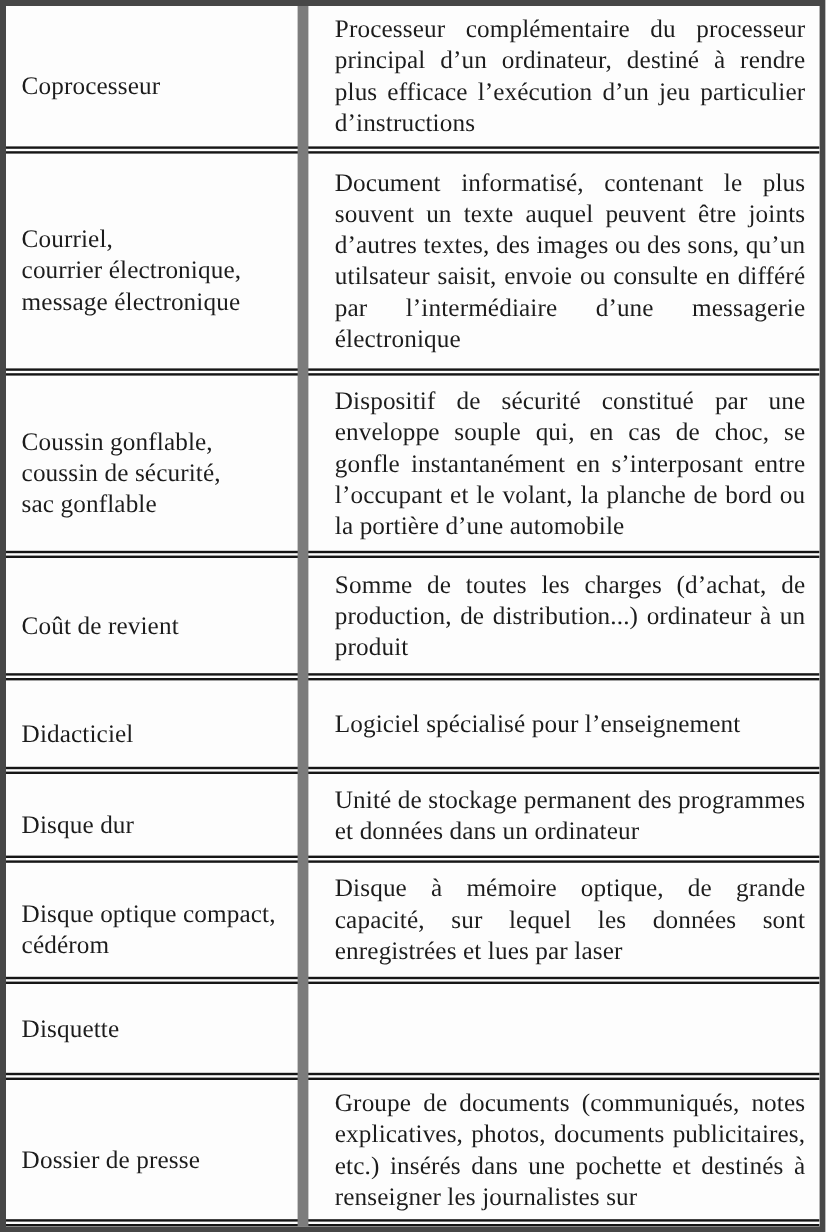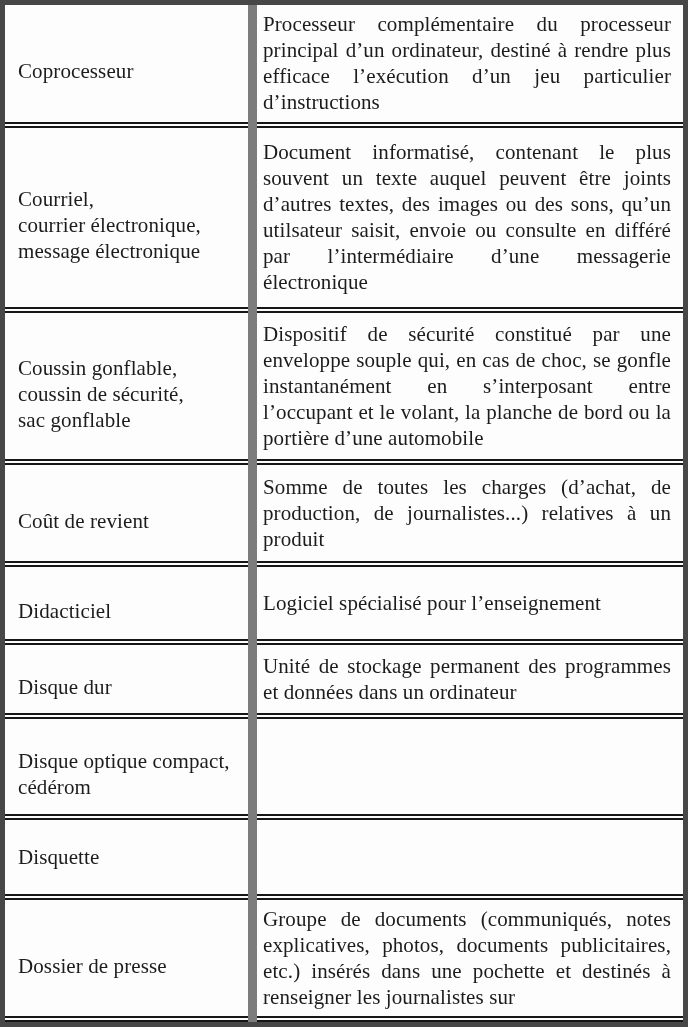--- a/index.html
+++ b/index.html
@@ -40,21 +40,21 @@
     letter-spacing: 0.1px;
   }
   .cell.term {
     width: 220px;
     padding: 24px 10px 8px 13px;
     flex: 0 0 auto;
   }
   .cell.spacer { width: 9px; flex: 0 0 auto; padding: 0; }
   .cell.def {
     flex: 1 1 auto;
-    padding: 8px 12px 8px 6px;
+    padding: 8px 12px 8px 22px;
   }
   .cell.def .text { text-align: justify; width: 100%; }
   .hdiv {
     height: 2px;
     border-top: 2px solid var(--line);
     border-bottom: 2px solid var(--line);
     background: var(--cell-bg);
     flex: 0 0 auto;
   }
   .row-partial { flex: 1 1 auto; background: var(--cell-bg); }
@@ -106,21 +106,21 @@
       </div>
       <div class="hdiv"></div>
       <div class="row" style="min-height: 96px;">
         <div class="cell term">
           <div>
             <div>Coût de revient</div>
           </div>
         </div>
         <div class="cell spacer"></div>
         <div class="cell def">
-          <div class="text">Somme de toutes les charges (d’achat, de production, de journalistes...) relatives à un produit</div>
+          <div class="text">Somme de toutes les charges (d’achat, de production, de distribution...) ordinateur à un produit</div>
         </div>
       </div>
       <div class="hdiv"></div>
       <div class="row" style="min-height: 72px;">
         <div class="cell term">
           <div>
             <div>Didacticiel</div>
           </div>
         </div>
         <div class="cell spacer"></div>
@@ -142,20 +142,23 @@
       </div>
       <div class="hdiv"></div>
       <div class="row" style="min-height: 95px; border-radius: 23px;">
         <div class="cell term">
           <div>
             <div>Disque optique compact,</div>
             <div>cédérom</div>
           </div>
         </div>
         <div class="cell spacer"></div>
+        <div class="cell def">
+          <div class="text">Disque à mémoire optique, de grande capacité, sur lequel les données sont enregistrées et lues par laser</div>
+        </div>
       </div>
       <div class="hdiv"></div>
       <div class="row" style="min-height: 74px; flex-direction: column;">
         <div class="cell term">
           <div>
             <div>Disquette</div>
           </div>
         </div>
         <div class="cell spacer"></div>
       </div>

